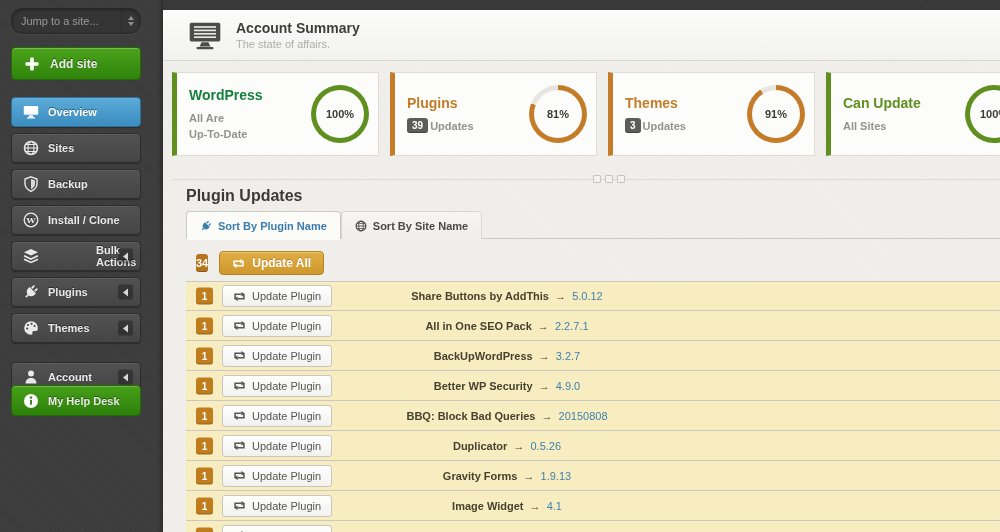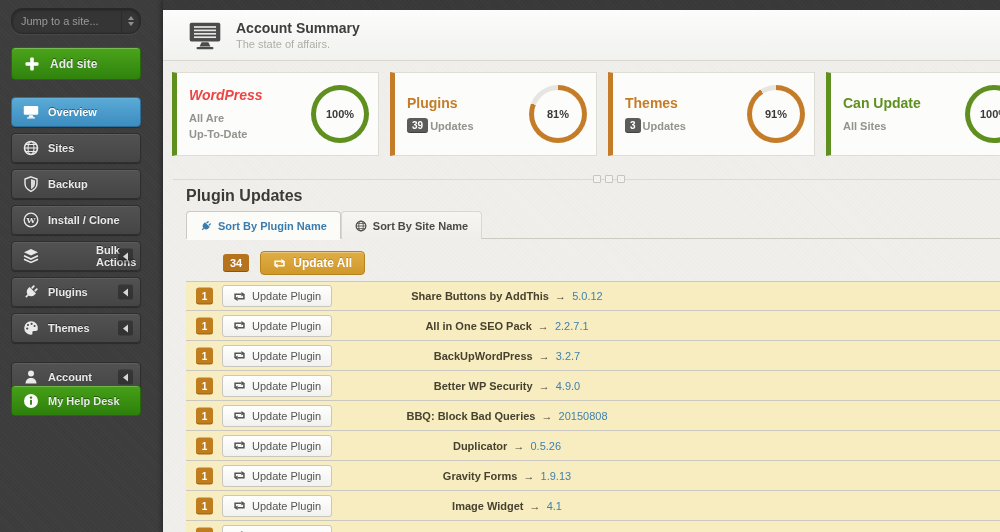--- a/index.html
+++ b/index.html
@@ -80,22 +80,22 @@
         padding:0 13px; font-size:11px; font-weight:bold; color:#4a4a46; cursor:pointer;
         border:1px solid transparent; border-bottom:none; border-radius:4px 4px 0 0; }
   .tab .ticon{ width:12px; height:12px; display:inline-flex; }
   .tab .ticon svg{ width:100%; height:100%; }
   .tab.active{ background:#fbfbf8; border-color:#ccc9c1; color:#3a7cad; z-index:1;
                box-shadow:0 1px 0 #fbfbf8; }
   .tab:not(.active){ background:linear-gradient(#f6f5f1,#efeeea); border-color:#d9d7d0; }
 
   
   .toolbar{ position:absolute; left:33px; top:251px; display:flex; align-items:center; gap:11px; }
-  .count-badge{ background:#b5731e; color:#fff; font-size:11px; font-weight:bold; padding:3px 7px;
-                border-radius:3px; box-shadow:inset 0 -1px 0 rgba(0,0,0,.25);margin-left:27px; }
+  .count-badge{ background:#b5731e; color:#fff; font-size:11px; font-weight:bold; padding:3px 0;
+                border-radius:3px; box-shadow:inset 0 -1px 0 rgba(0,0,0,.25); }
   .update-all{ display:inline-flex; align-items:center; gap:7px; height:24px; padding:0 12px;
                background:linear-gradient(#e0ae46,#d0982b); border:1px solid #b5841c; border-radius:4px;
                color:#fff; font-size:12px; font-weight:bold; font-family:inherit; cursor:pointer;
                text-shadow:0 -1px 0 rgba(0,0,0,.2); box-shadow:inset 0 1px 0 rgba(255,255,255,.3); }
   .update-all .ticon, .row-btn .ticon{ width:13px; height:11px; display:inline-flex; }
   .update-all .ticon svg, .row-btn .ticon svg{ width:100%; height:100%; }
 
   
   #rows{ position:absolute; left:23px; right:0; top:281px; }
   .prow{ position:relative; height:30px; background:#f8edc0; border-bottom:1px solid #cbc9bf;
@@ -262,21 +262,21 @@
           </svg></span>
       <div>
         <h1>Account Summary</h1>
         <p>The state of affairs.</p>
       </div>
     </header>
 
     <section id="cards">
         <div class="card" style="border-left-color: rgb(94, 143, 31);">
     <div class="cleft">
-      <h3 class="ctitle" style="color: #ef4444; font-style: italic;">WordPress</h3>
+      <h3 class="ctitle" style="color: #15803d;">WordPress</h3>
 
       <div class="cline l1">All Are</div>
       <div class="cline l2">Up-To-Date</div>
     </div>
     <div class="gauge">
       <div class="ring" style="background: conic-gradient(rgb(94, 143, 31) 0deg, rgb(94, 143, 31) 360deg, rgb(230, 229, 223) 360deg, rgb(230, 229, 223) 360deg);">
               <div class="hole">
                 <span class="pct">100%</span>
               </div>
             </div>

